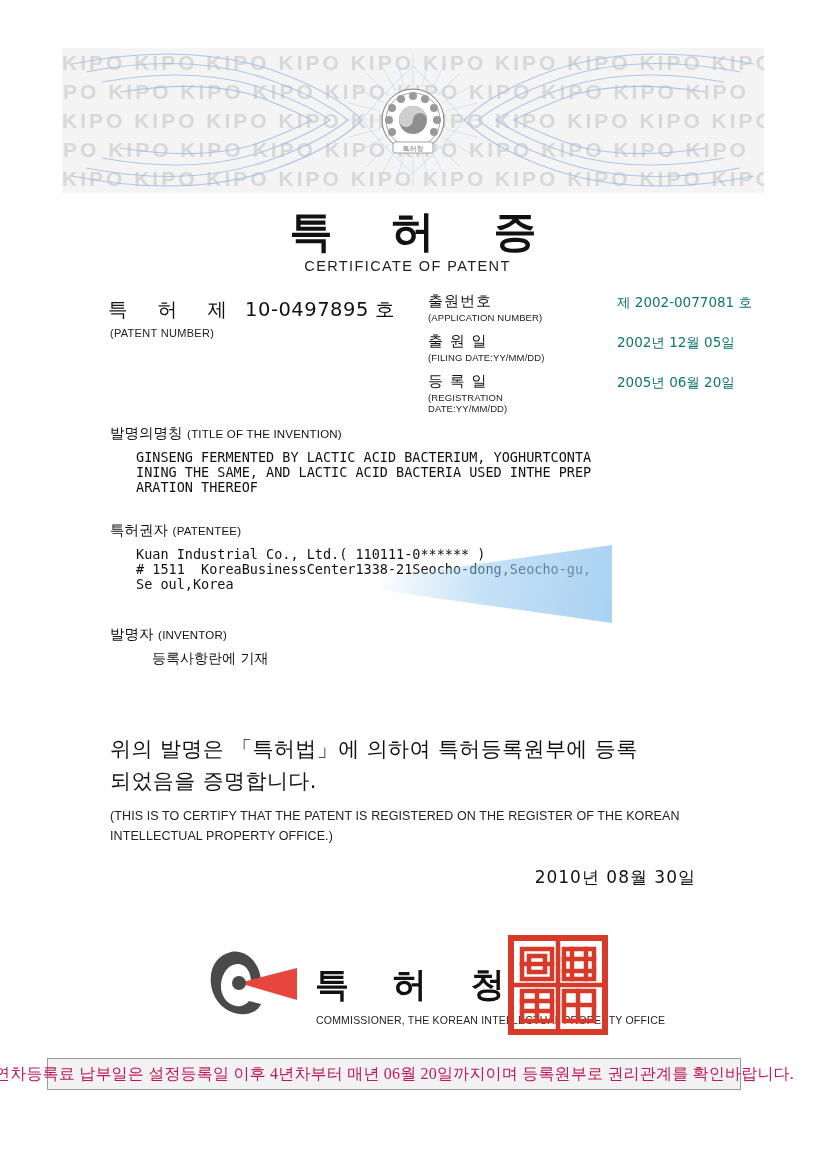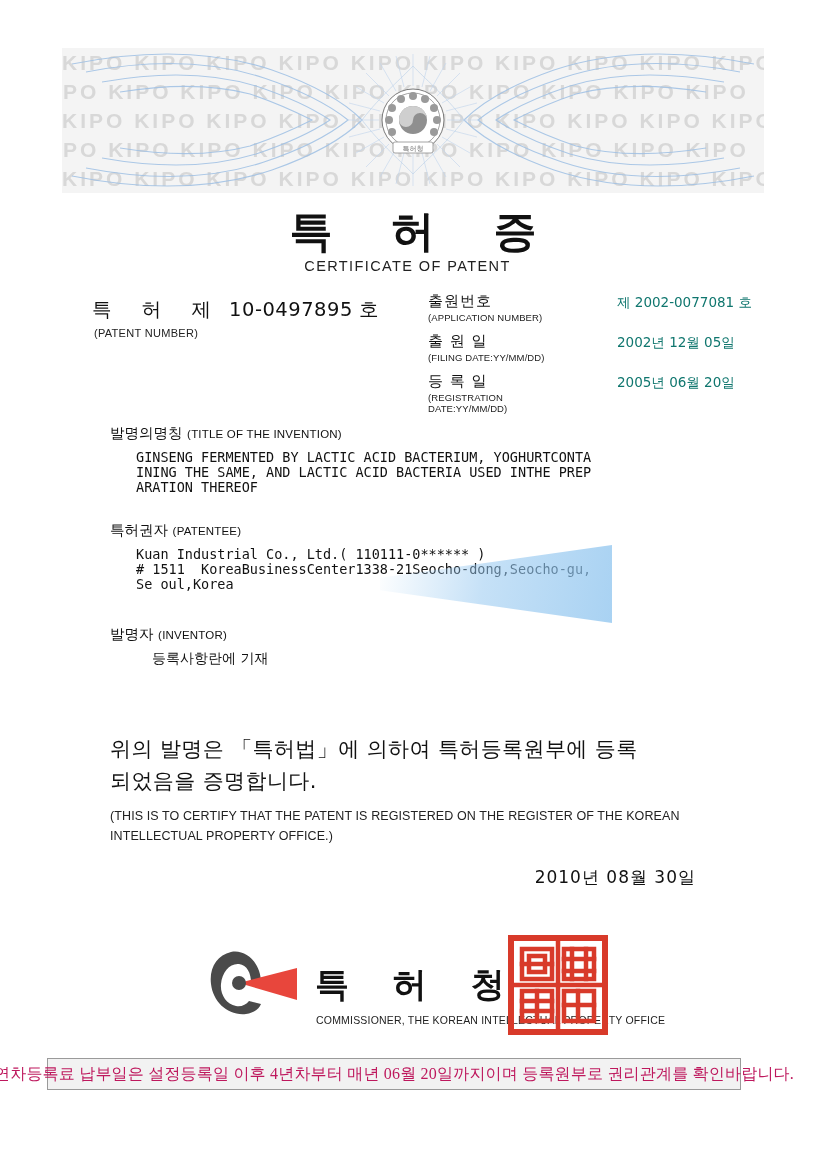--- a/index.html
+++ b/index.html
@@ -75,21 +75,21 @@
     top: 258px;
     text-align: center;
     font-size: 14.5px;
     letter-spacing: 1.4px;
     color: #222;
   }
 
   
   .pn-block {
     position: absolute;
-    left: 92px;
+    left: 108px;
     top: 296px;
     width: 330px;
   }
   .pn-line {
     font-family: "DejaVu Sans", sans-serif;
     font-size: 19.5px;
     color: #111;
     white-space: nowrap;
   }
   .pn-line .ko {

